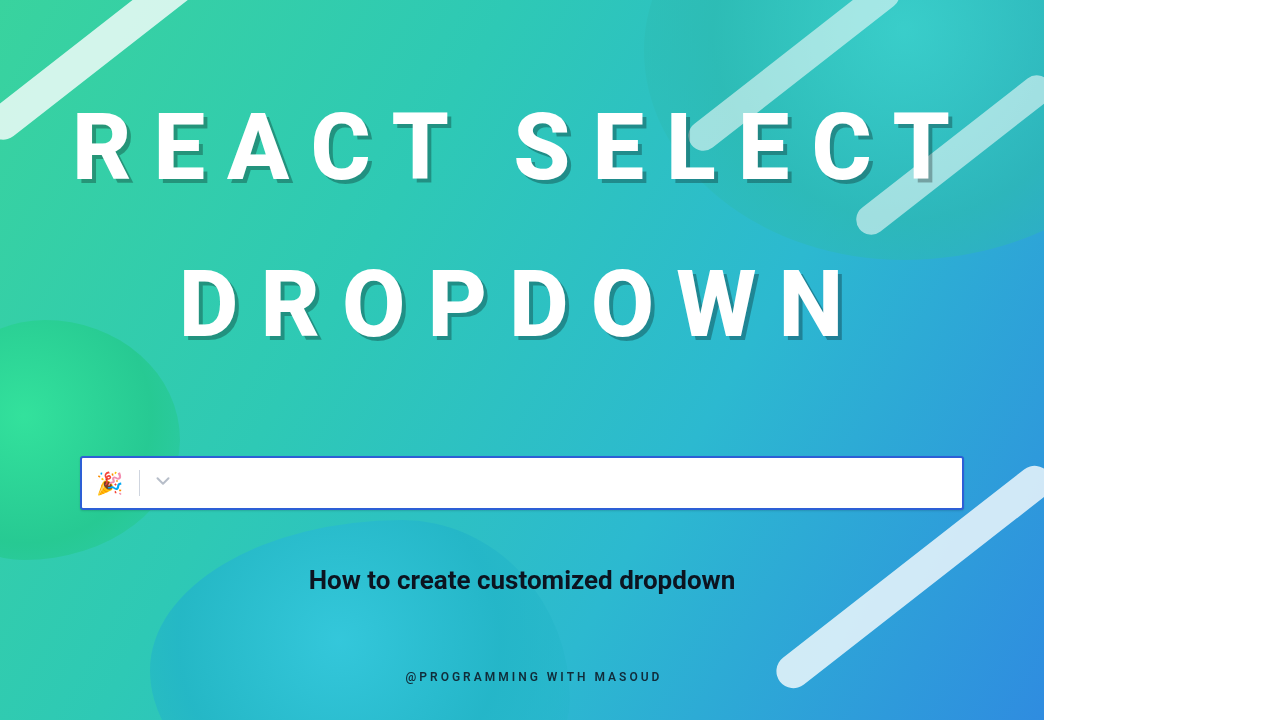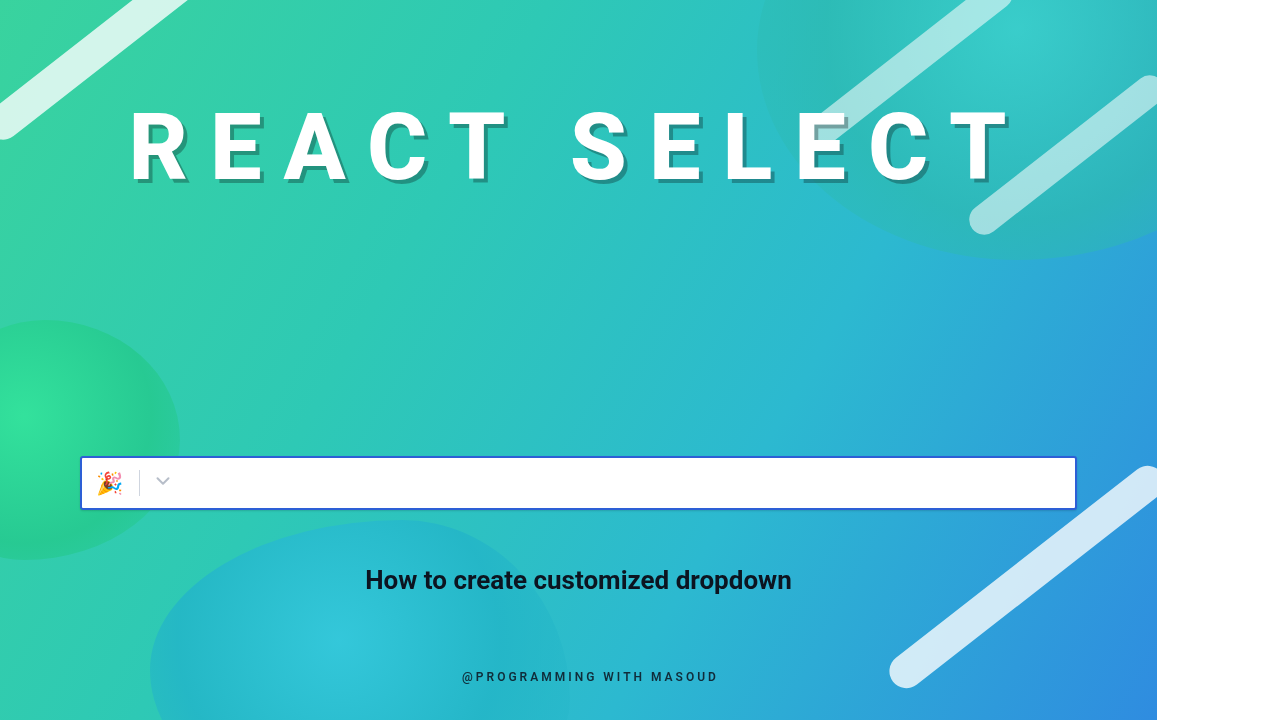--- a/index.html
+++ b/index.html
@@ -1,18 +1,18 @@
 <!DOCTYPE html>
 <html><head>
 <meta charset="utf-8">
 <style>
 * { margin:0; padding:0; box-sizing:border-box; }
 html,body { width:1280px; height:720px; overflow:hidden; font-family:-apple-system,BlinkMacSystemFont,"Segoe UI",Roboto,Helvetica,Arial,sans-serif; }
 .stage {
-  position:relative; width:1157px; height:720px;
+  position:relative; width:1044px; height:720px;
   background:linear-gradient(120deg,#39d39e 0%,#2ec9b5 35%,#2cb9d0 65%,#2f8ce0 100%);
   overflow:hidden;
 }
 
 .blob { position:absolute; border-radius:50%; background:radial-gradient(circle at 40% 40%, #33e59a 0%, #25c98e 60%, transparent 100%); opacity:0.85; }
 .blob.b1 { width:260px; height:240px; left:-80px; top:320px; border-radius:48% 52% 60% 40% / 55% 50% 50% 45%; }
 .blob.b2 { width:420px; height:300px; left:150px; top:520px; border-radius:60% 40% 50% 50% / 50% 60% 40% 50%; background:radial-gradient(circle at 45% 40%, #35c8df 0%, #23b5c8 55%, transparent 100%); }
 .blob.b3 { width:520px; height:420px; right:-120px; top:-160px; border-radius:55% 45% 50% 50% / 50% 55% 45% 50%; background:radial-gradient(circle at 50% 45%, #3fd6c8 0%, #2dbab0 55%, transparent 100%); opacity:0.7; }
 
 .stripe { position:absolute; background:rgba(255,255,255,0.78); border-radius:40px; transform:rotate(-38deg); box-shadow:0 0 0 0 transparent; }
@@ -60,20 +60,21 @@
   <div class="blob b1"></div>
   <div class="blob b2"></div>
 
   <div class="stripe s1"></div>
   <div class="stripe s2"></div>
   <div class="stripe s3"></div>
   <div class="stripe s4"></div>
 
   <div class="title">
     <span>REACT SELECT</span>
+    <span class="line2">DROPDOWN</span>
   </div>
 
   <div class="select">
     <span class="emoji">🎉</span>
     <span class="sep"></span>
     <span class="chev">
       <svg width="22" height="22" viewBox="0 0 24 24" fill="none" stroke="currentColor" stroke-width="2.2" stroke-linecap="round" stroke-linejoin="round">
           <polyline points="6 9 12 15 18 9"></polyline>
         </svg>
     </span>

